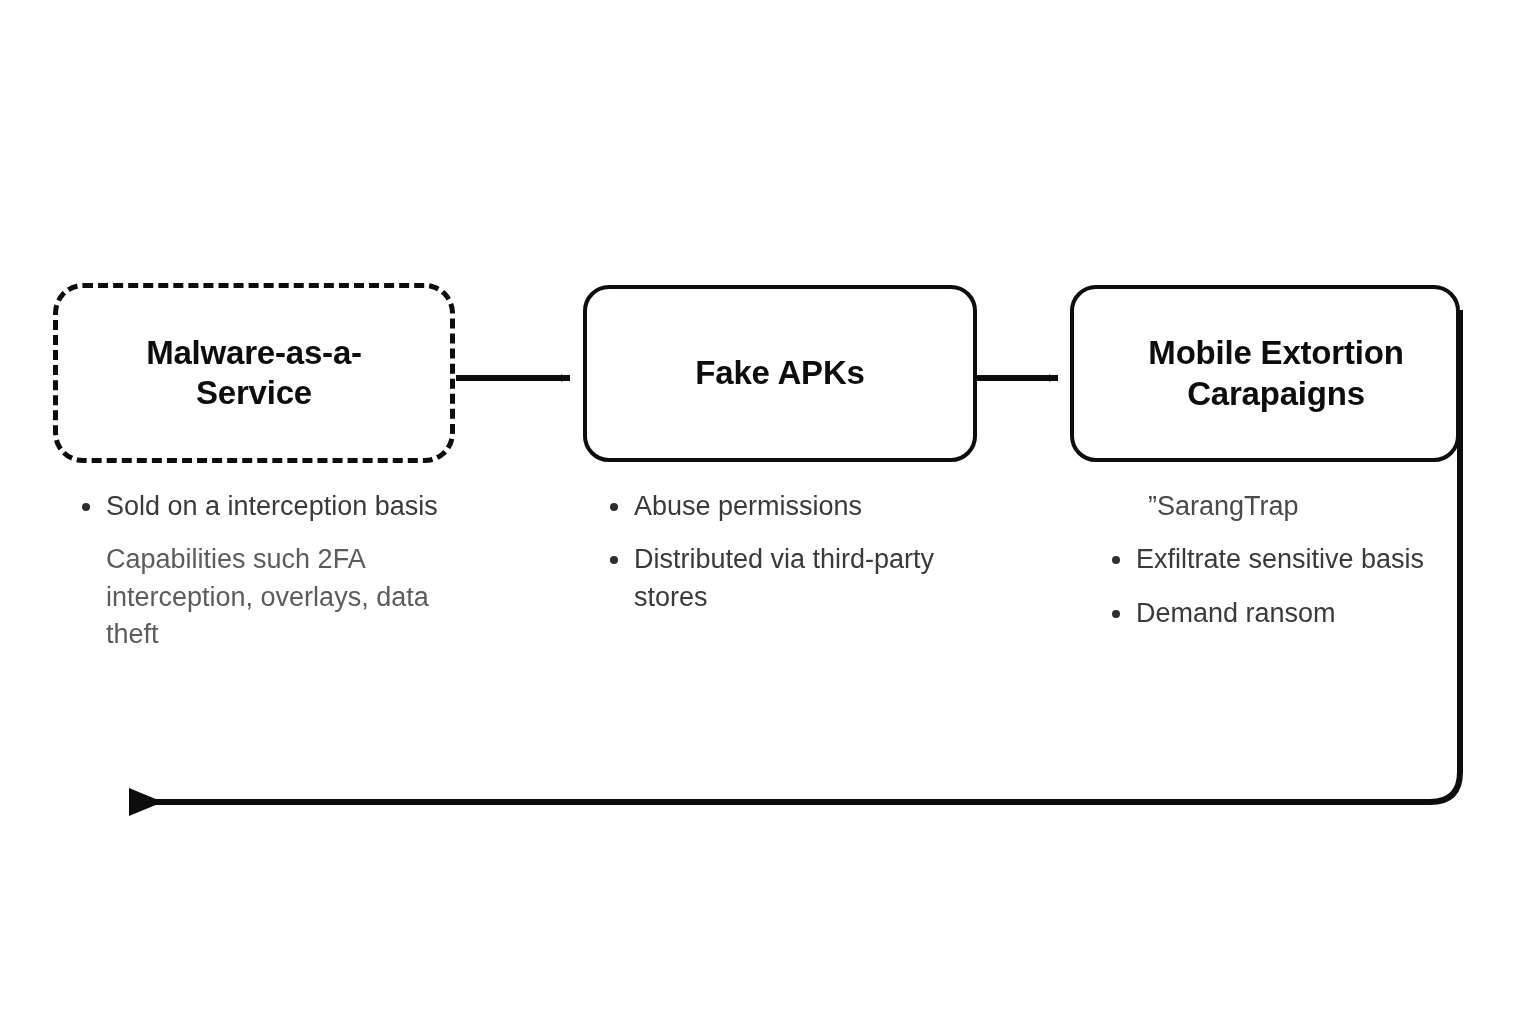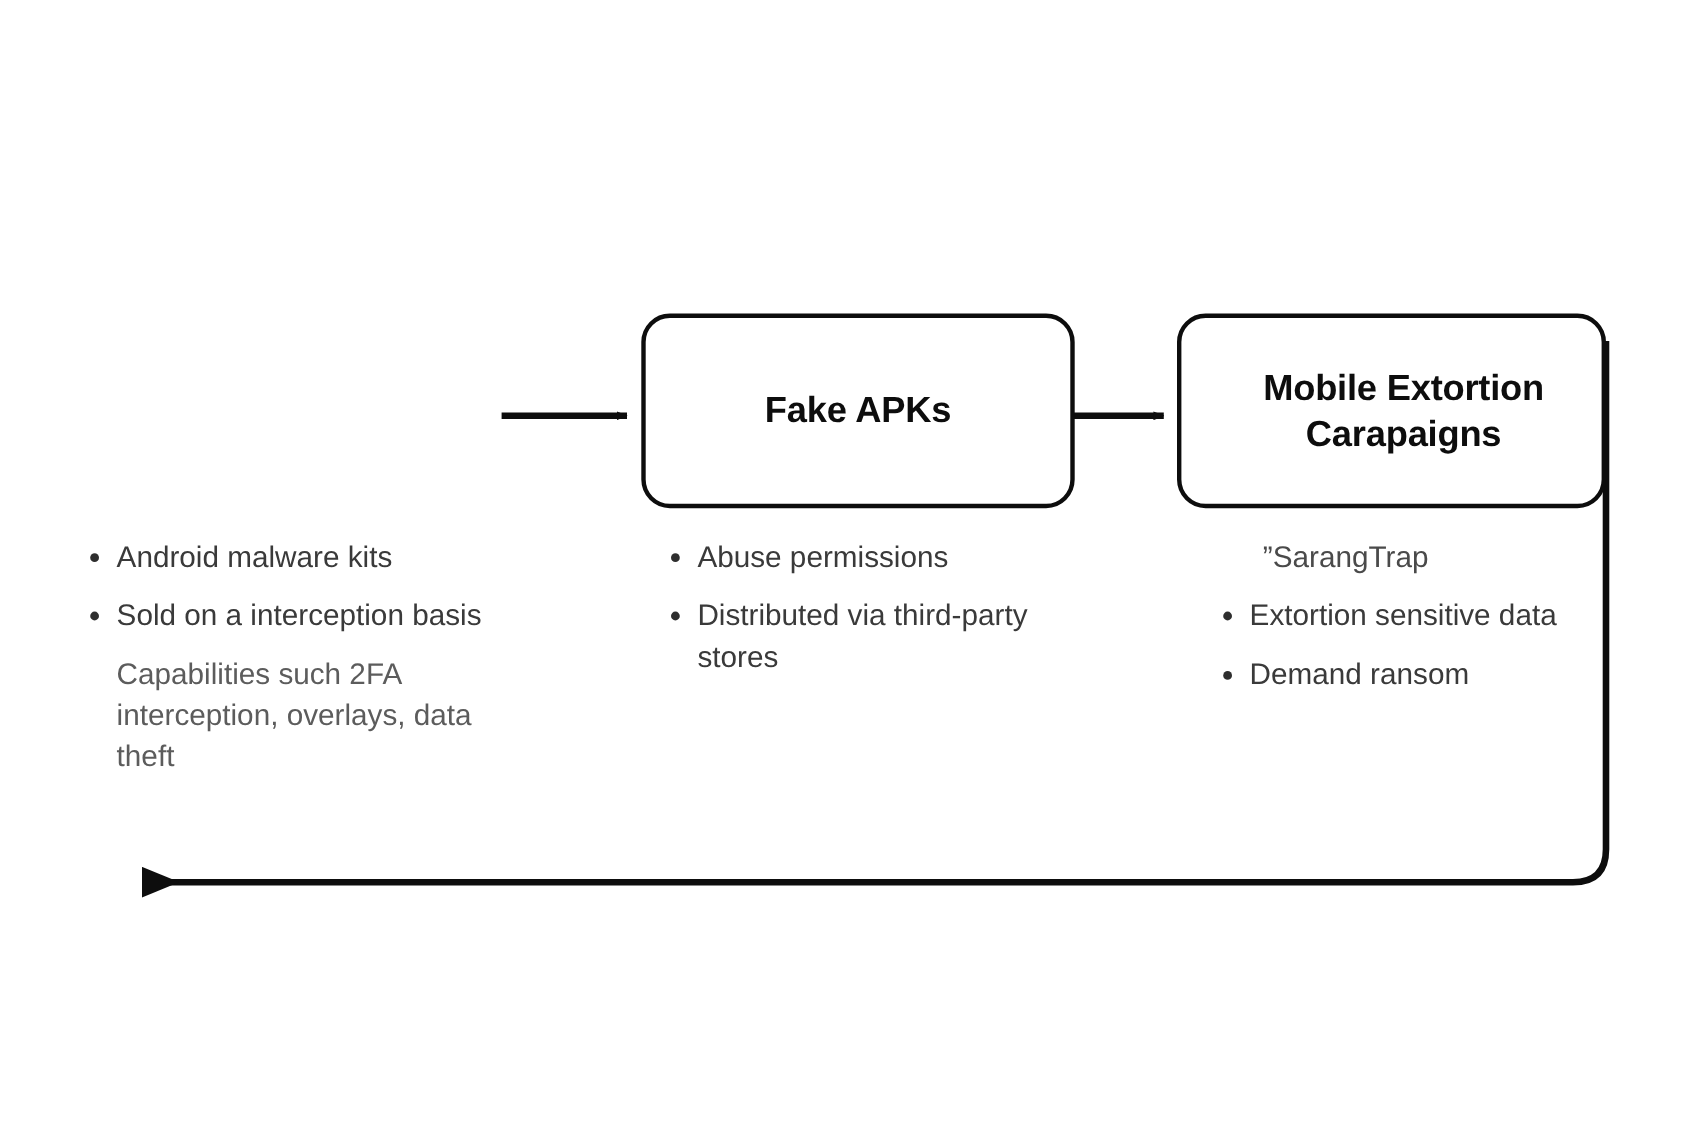--- a/index.html
+++ b/index.html
@@ -131,46 +131,49 @@
 
     <g>
       <line x1="941" y1="378" x2="1058" y2="378" stroke="#0d0d0d" stroke-width="6" marker-end="url(#arrowhead-right)"></line>
     </g>
 
     <g>
       <path d="M1460,310 L1460,772 Q1460,802 1430,802 L130,802" fill="none" stroke="#0d0d0d" stroke-width="6" stroke-linecap="butt" marker-end="url(#arrowhead-left)"></path>
     </g>
   </svg>
 
+  <div class="node dashed" id="node-mass">
+    <div class="node-title">Malware-as-a-
+Service</div>
+  </div>
 
   <div class="node" id="node-apks">
     <div class="node-title">Fake APKs</div>
   </div>
 
   <div class="node" id="node-extn">
     <div class="node-title">Mobile Extortion
 Carapaigns</div>
   </div>
 
   <div class="detail-col" id="col-1">
     <ul class="detail-list">
-      <li class="detail-item bulleted">Android malware kits</li>
       <li class="detail-item bulleted">Sold on a interception basis</li>
       <li class="detail-item plain">Capabilities such 2FA interception, overlays, data theft</li>
     </ul>
   </div>
 
   <div class="detail-col" id="col-2">
     <ul class="detail-list">
       <li class="detail-item bulleted">Abuse permissions</li>
       <li class="detail-item bulleted">Distributed via third-party stores</li>
     </ul>
   </div>
 
   <div class="detail-col" id="col-3">
     <ul class="detail-list">
       <li class="detail-item quote-line">”SarangTrap</li>
-      <li class="detail-item bulleted">Extortion sensitive data</li>
+      <li class="detail-item bulleted">Exfiltrate sensitive basis</li>
       <li class="detail-item bulleted">Demand ransom</li>
     </ul>
   </div>
 
 </div>
 
 </body></html>

